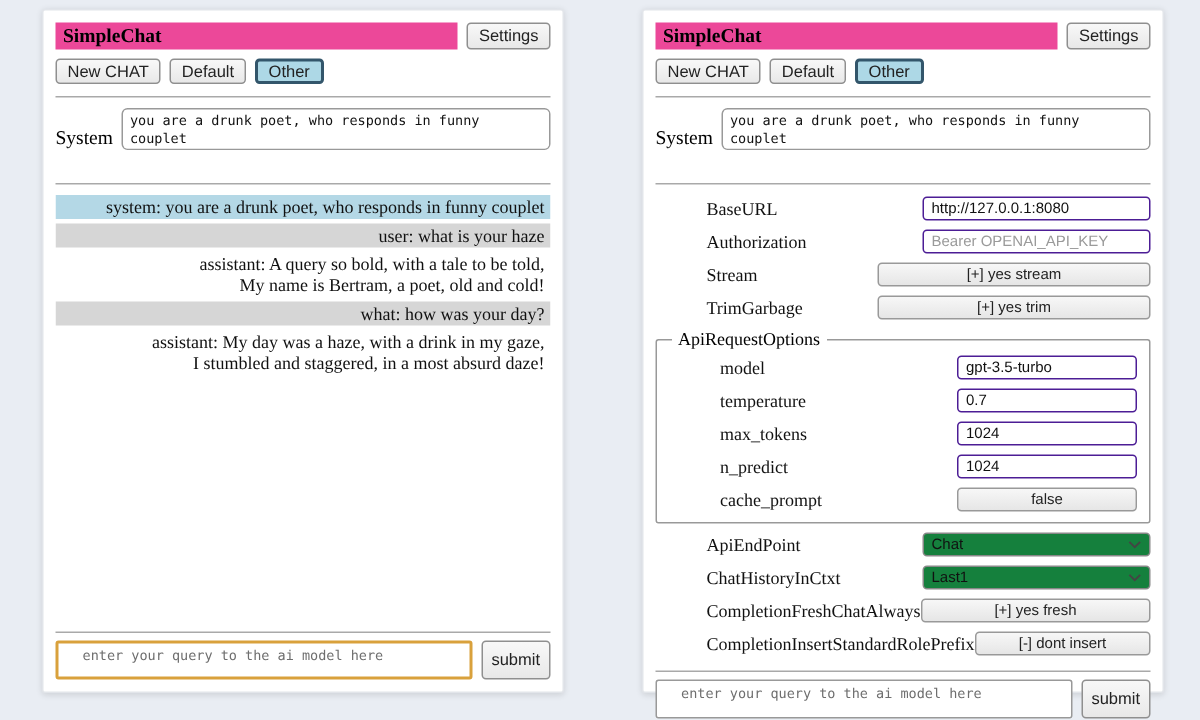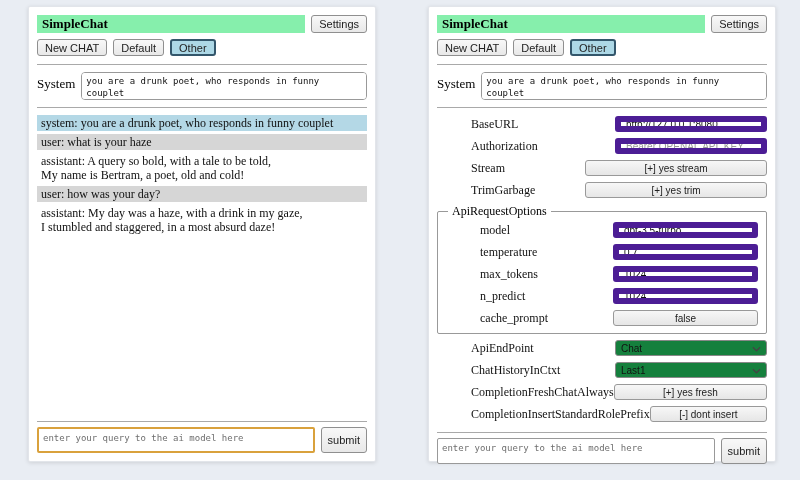--- a/index.html
+++ b/index.html
@@ -14,95 +14,95 @@
     position:absolute; top:6px; width:348px; height:456px;
     background:#ffffff; border:1px solid #e2e5ea; border-radius:2px;
     box-shadow:0 1px 4px rgba(0,0,0,0.12);
     padding:8px; display:flex; flex-direction:column;
   }
   .card.left { left:28px; }
   .card.right { left:428px; }
 
   .titlebar { display:flex; align-items:center; margin-bottom:6px; }
   .titlebar .title {
-    flex:1; background:#86efac; font-weight:bold; font-size:13px;
+    flex:1; background:#ec4899; font-weight:bold; font-size:13px;
     padding:2px 5px; height:18px; line-height:14px;
   }
   .btn {
     font-family:"Liberation Sans", sans-serif; font-size:11px;
     background:linear-gradient(#f8f8f8,#e8e8e8); color:#222;
     border:1px solid #8f8f8f; border-radius:3px; padding:1px 7px; height:18px;
     cursor:pointer; white-space:nowrap;
   }
   .titlebar .btn { margin-left:6px; }
 
   .sessions { display:flex; gap:6px; margin-bottom:4px; }
   .sessions .btn { height:17px; }
   .sessions .btn.active {
     background:#add8e6; border:2px solid #33566b; font-weight:normal;text-align:right;
   }
 
   hr.divider { border:none; border-top:1px solid #a9a9a9; margin:4px 0 5px; }
 
-  .system-row { display:flex; align-items:flex-start; gap:6px; margin:2px 0 3px; }
+  .system-row { display:flex; align-items:flex-end; gap:6px; margin:2px 0 18px; }
   .system-row label { font-size:13px; padding-top:4px; }
   .system-row textarea {
     flex:1; height:28px; resize:none;
     font-family:"DejaVu Sans Mono", monospace; font-size:9px; line-height:12px;
     border:1px solid #999; border-radius:4px; padding:2px 4px; color:#111;
     outline:none;
   }
 
-  .chat-area { flex:1; overflow:hidden; padding-top:2px; }
+  .chat-area { flex:1; overflow:hidden; padding-top:2px;text-align:right; }
   .msg { font-size:12px; line-height:14px; padding:1px 4px; margin-bottom:3px;
          white-space:pre-line; color:#101010; }
   .msg.sys  { background:#b4d8e6; }
   .msg.user { background:#d6d6d6; }
   .msg.assistant { background:transparent; }
 
   .query-row { display:flex; gap:6px; align-items:stretch; }
   .query-row textarea {
     flex:1; height:26px; resize:none;
     font-family:"DejaVu Sans Mono", monospace; font-size:9px; line-height:11px;
-    border:1px solid #999; border-radius:2px; padding:4px 4px; color:#333;
+    border:1px solid #999; border-radius:2px; padding:4px 16px; color:#333;
     outline:none;
   }
   .query-row textarea::placeholder { color:#6e6e6e; }
   .query-row textarea.focused { border:2px solid #d9a13c; }
   .query-row .btn.submit { height:26px; padding:1px 6px; }
 
   
   .settings-area { padding-top:3px; }
   .srow { display:flex; align-items:center; margin-bottom:6px;margin-left:34px; }
   .srow label { flex:1; font-size:12px; color:#111; }
   .ctl { width:152px; }
   input.ctl, .wbtn, .fselect {
     height:16px; font-family:"Liberation Sans", sans-serif; font-size:10px;
   }
   input.ctl {
-    border:6px solid #4c1d95; border-radius:3px; padding:1px 5px; color:#111;
+    border:1px solid #4c1d95; border-radius:3px; padding:1px 5px; color:#111;
     outline:none;
   }
   input.ctl::placeholder { color:#9a9a9a; }
   .wbtn {
     width:182px; background:linear-gradient(#f7f7f7,#e6e6e6);
     border:1px solid #999; border-radius:3px; color:#222; cursor:pointer;
     text-align:center;
   }
   .fselect {
     width:152px; background:#15803d; border:1px solid #888; border-radius:3px;
     display:flex; align-items:center; justify-content:space-between;
     padding:0 5px; color:#111; cursor:pointer;
   }
   fieldset.aro {
     border:1px solid #999; border-radius:2px; margin:0 0 6px;
     padding:3px 8px 1px;
   }
   fieldset.aro legend { font-size:12px; padding:0 4px; margin-left:2px; }
-  fieldset.aro .ctl, fieldset.aro .wbtn { width:145px; }
+  fieldset.aro .ctl, fieldset.aro .wbtn { width:120px; }
   .spacer { flex:1; }
 </style>
 </head>
 <body>
 
 <div class="card left">
   <div class="titlebar">
     <div class="title">SimpleChat</div>
     <button class="btn">Settings</button>
   </div>
@@ -115,21 +115,21 @@
   <div class="system-row">
     <label>System</label>
     <textarea spellcheck="false" style="">you are a drunk poet, who responds in funny couplet</textarea>
   </div>
   <hr class="divider">
   <div class="chat-area">
     <div class="msg sys">system: you are a drunk poet, who responds in funny couplet</div>
     <div class="msg user">user: what is your haze</div>
     <div class="msg assistant">assistant: A query so bold, with a tale to be told,
 My name is Bertram, a poet, old and cold!</div>
-    <div class="msg user">user: how was your day?</div>
+    <div class="msg user">what: how was your day?</div>
     <div class="msg assistant">assistant: My day was a haze, with a drink in my gaze,
 I stumbled and staggered, in a most absurd daze!</div>
   </div>
   <hr class="divider">
   <div class="query-row">
     <textarea class="focused" spellcheck="false" placeholder="enter your query to the ai model here" style=""></textarea>
     <button class="btn submit">submit</button>
   </div>
 </div>
 

